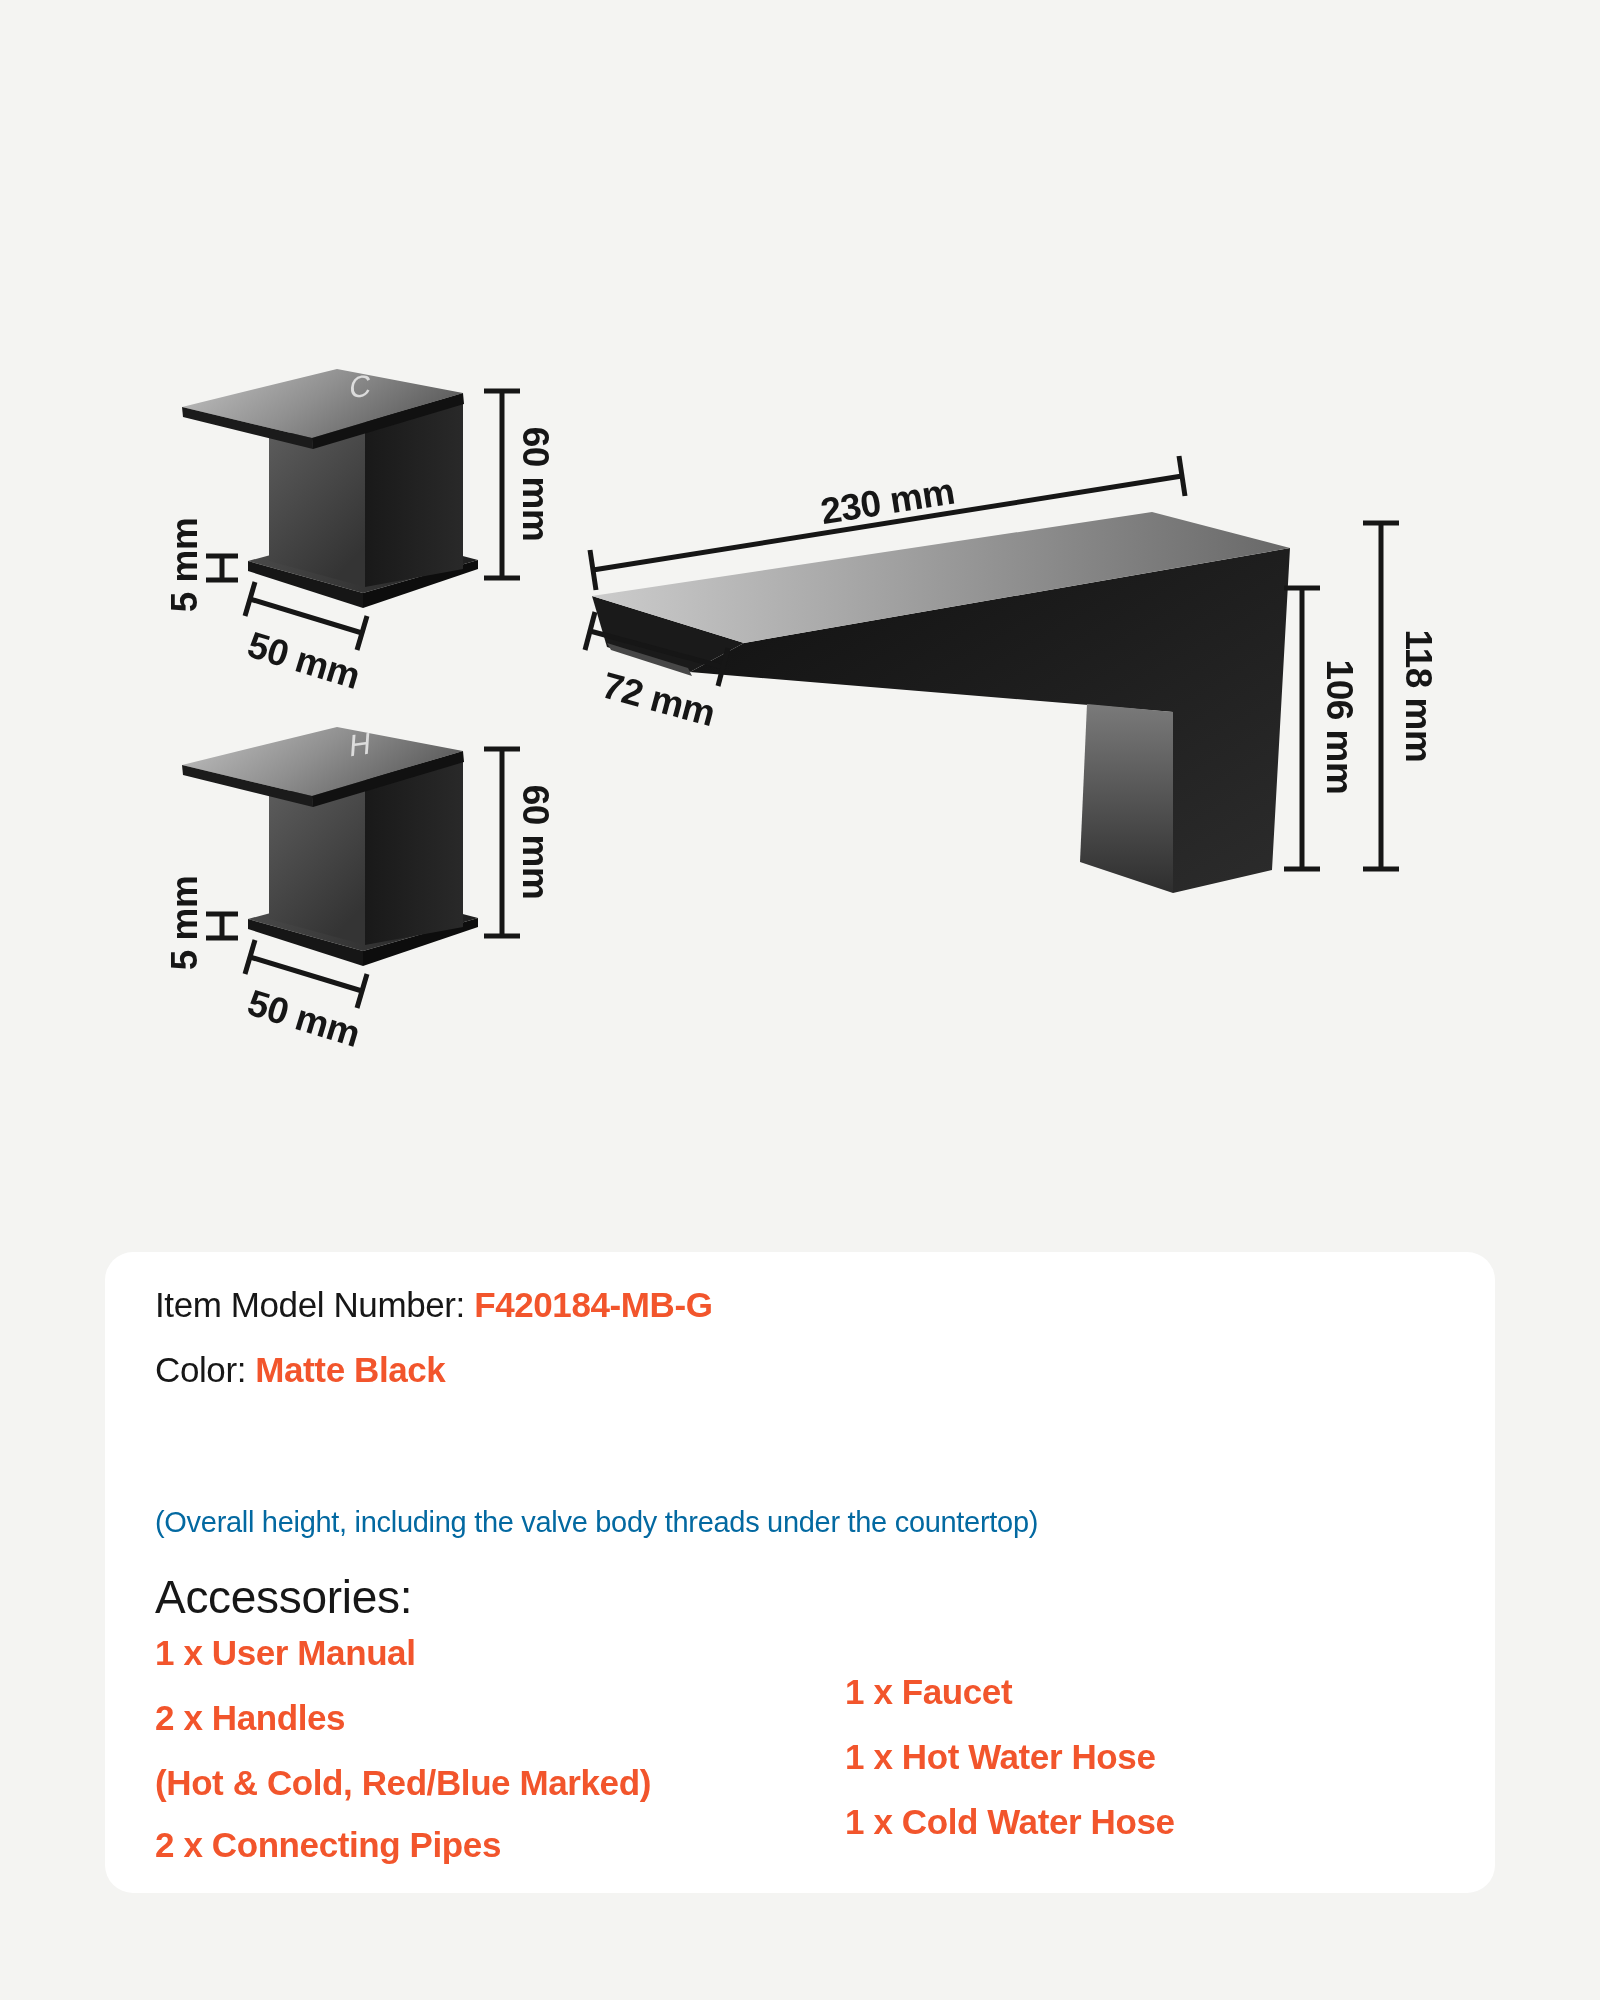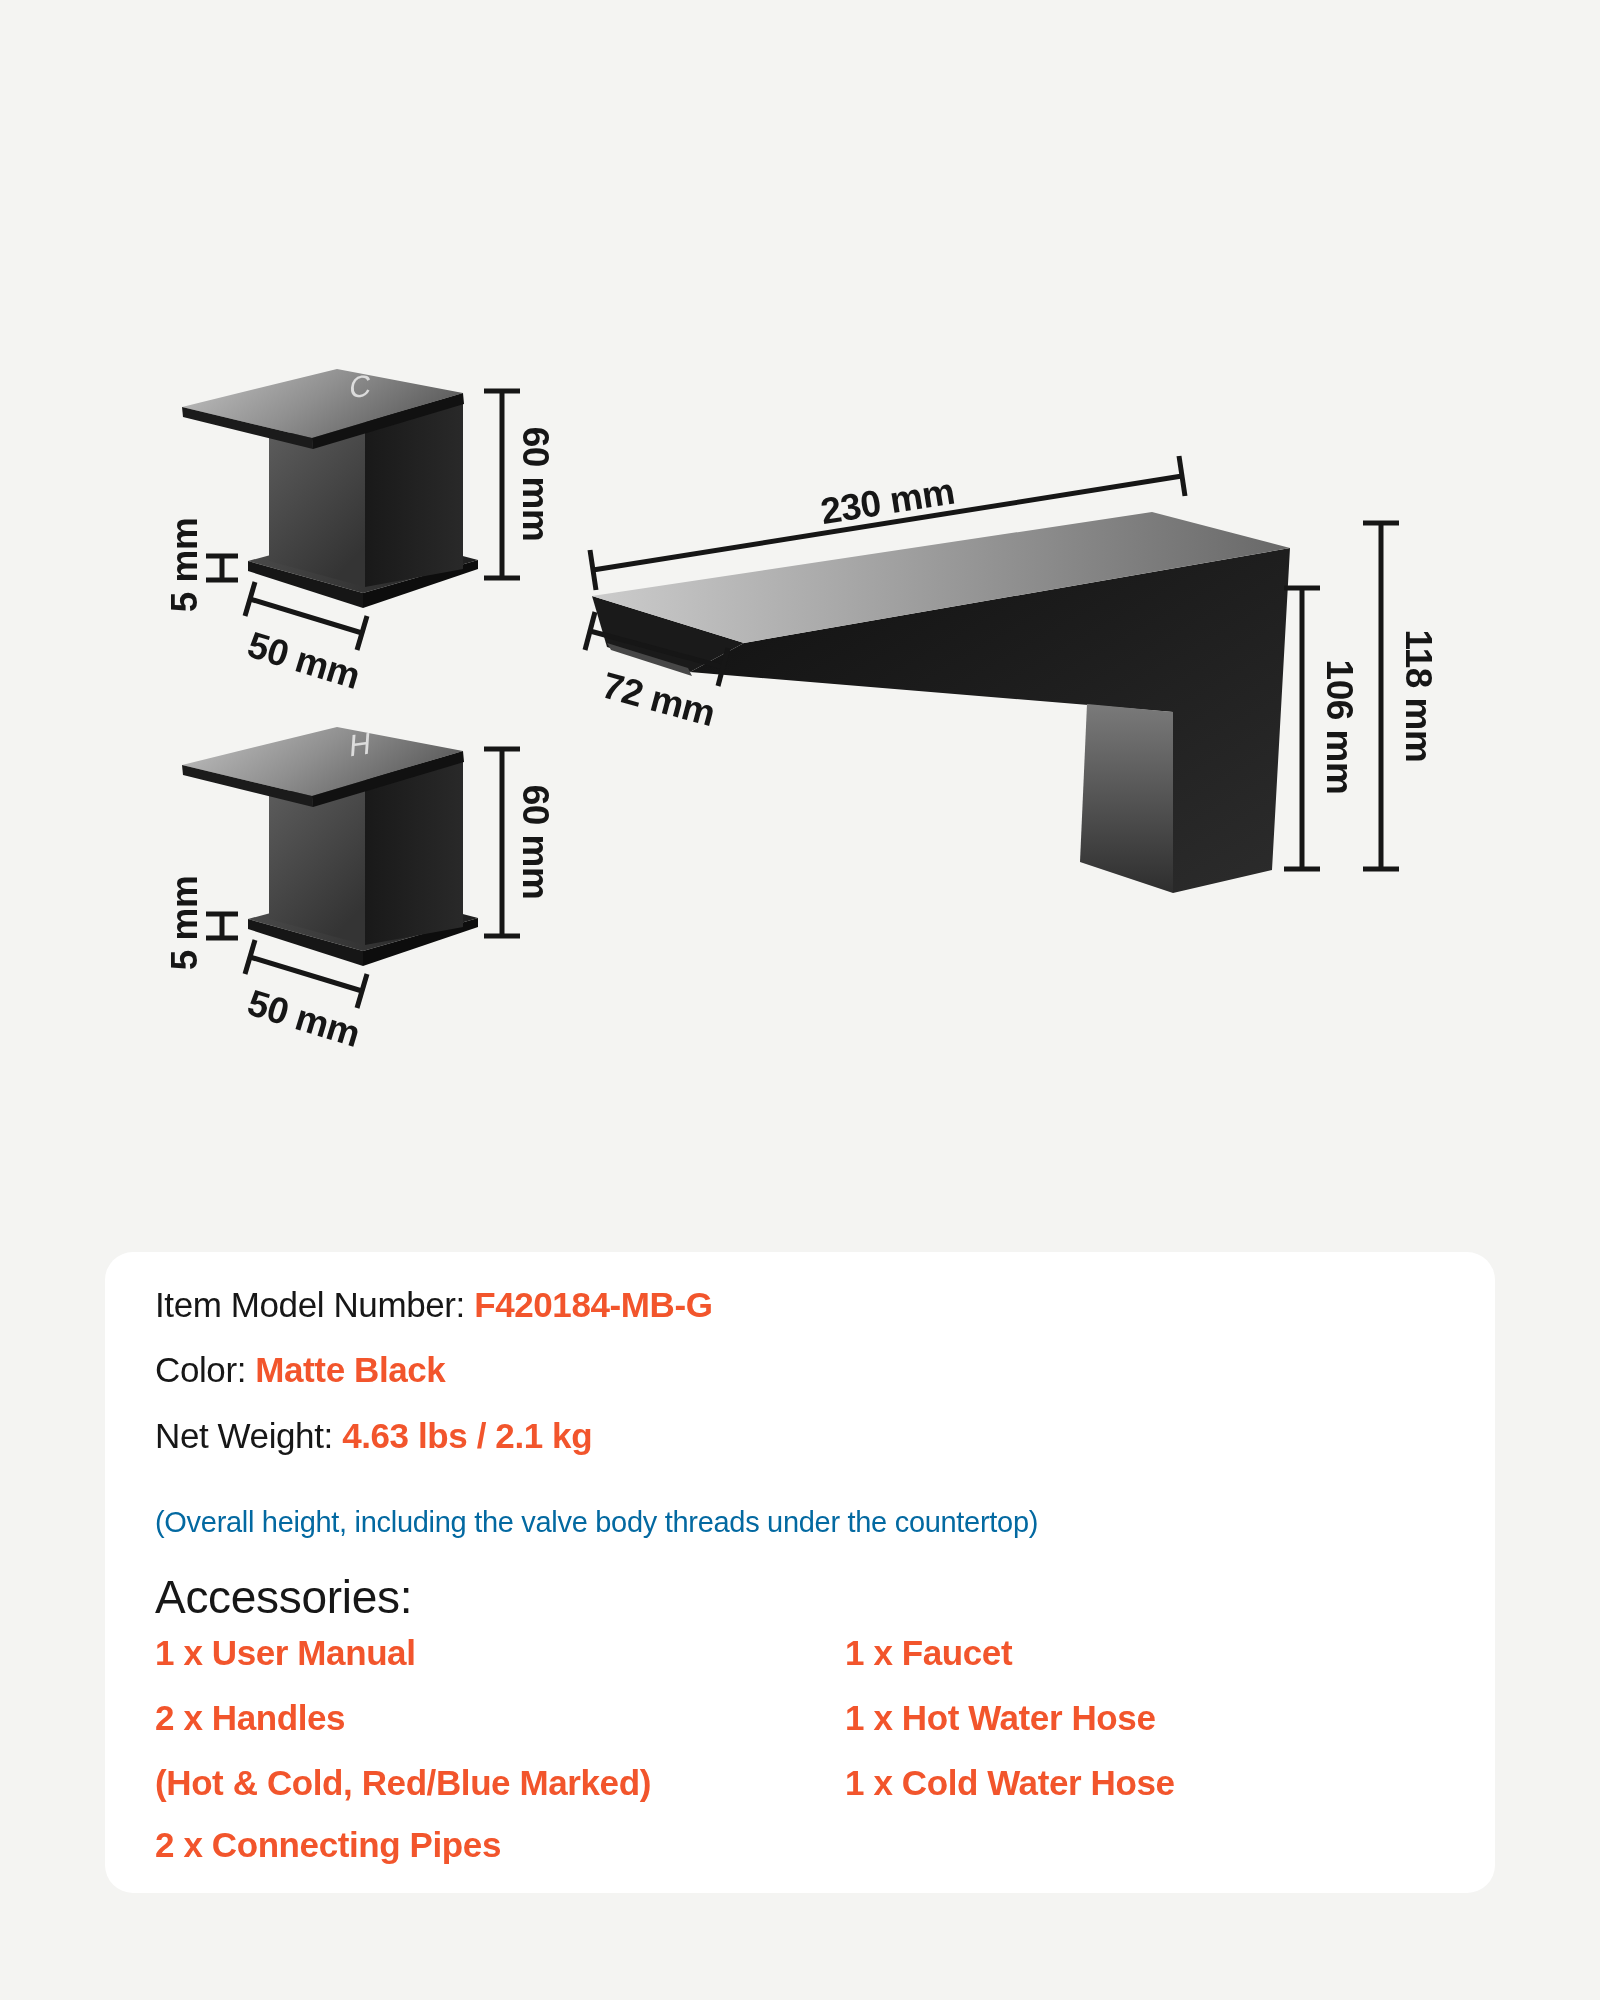--- a/index.html
+++ b/index.html
@@ -37,21 +37,21 @@
   .acc-title{
     position:absolute;left:50px;
     font-size:46px;color:#171717;letter-spacing:-0.3px;
   }
   .acc-item{
     position:absolute;
     font-size:35px;font-weight:bold;color:var(--accent,#F2552C);
     letter-spacing:-0.4px;white-space:nowrap;
   }
   .col-left{left:50px;}
-  .col-right{left:740px;}
+  .col-right{left:740px;margin-top:39px;}
 </style>
 </head>
 <body style="--accent: #F2552C; background: rgb(244, 244, 242);">
 
 <div class="page">
 
   <svg class="diagram" width="1600" height="1160" viewBox="0 0 1600 1160">
     <defs>
       <linearGradient id="gPlate" x1="0" y1="0" x2="1" y2="0.35">
         <stop offset="0" stop-color="#c4c4c4"></stop>
@@ -173,24 +173,20 @@
     <div class="spec-row" style="top:24px">
       <span>Item Model Number:</span>
       <span class="spec-value">F420184-MB-G</span>
     </div>
 
     <div class="spec-row" style="top:89px">
       <span>Color:</span>
       <span class="spec-value">Matte Black</span>
     </div>
 
-    <div class="spec-row" style="top:155px">
-      <span>Net Weight:</span>
-      <span class="spec-value">4.63 lbs / 2.1 kg</span>
-    </div>
 
 
     <div class="spec-note" style="top:254px">(Overall height, including the valve body threads under the countertop)</div>
 
     <div class="acc-title" style="top:318px">Accessories:</div>
 
     <div class="acc-item col-left" style="top:381px">1 x User Manual</div>
     <div class="acc-item col-left" style="top:446px">2 x Handles</div>
     <div class="acc-item col-left" style="top:511px">(Hot &amp; Cold, Red/Blue Marked)</div>
     <div class="acc-item col-left" style="top:573px">2 x Connecting Pipes</div>

